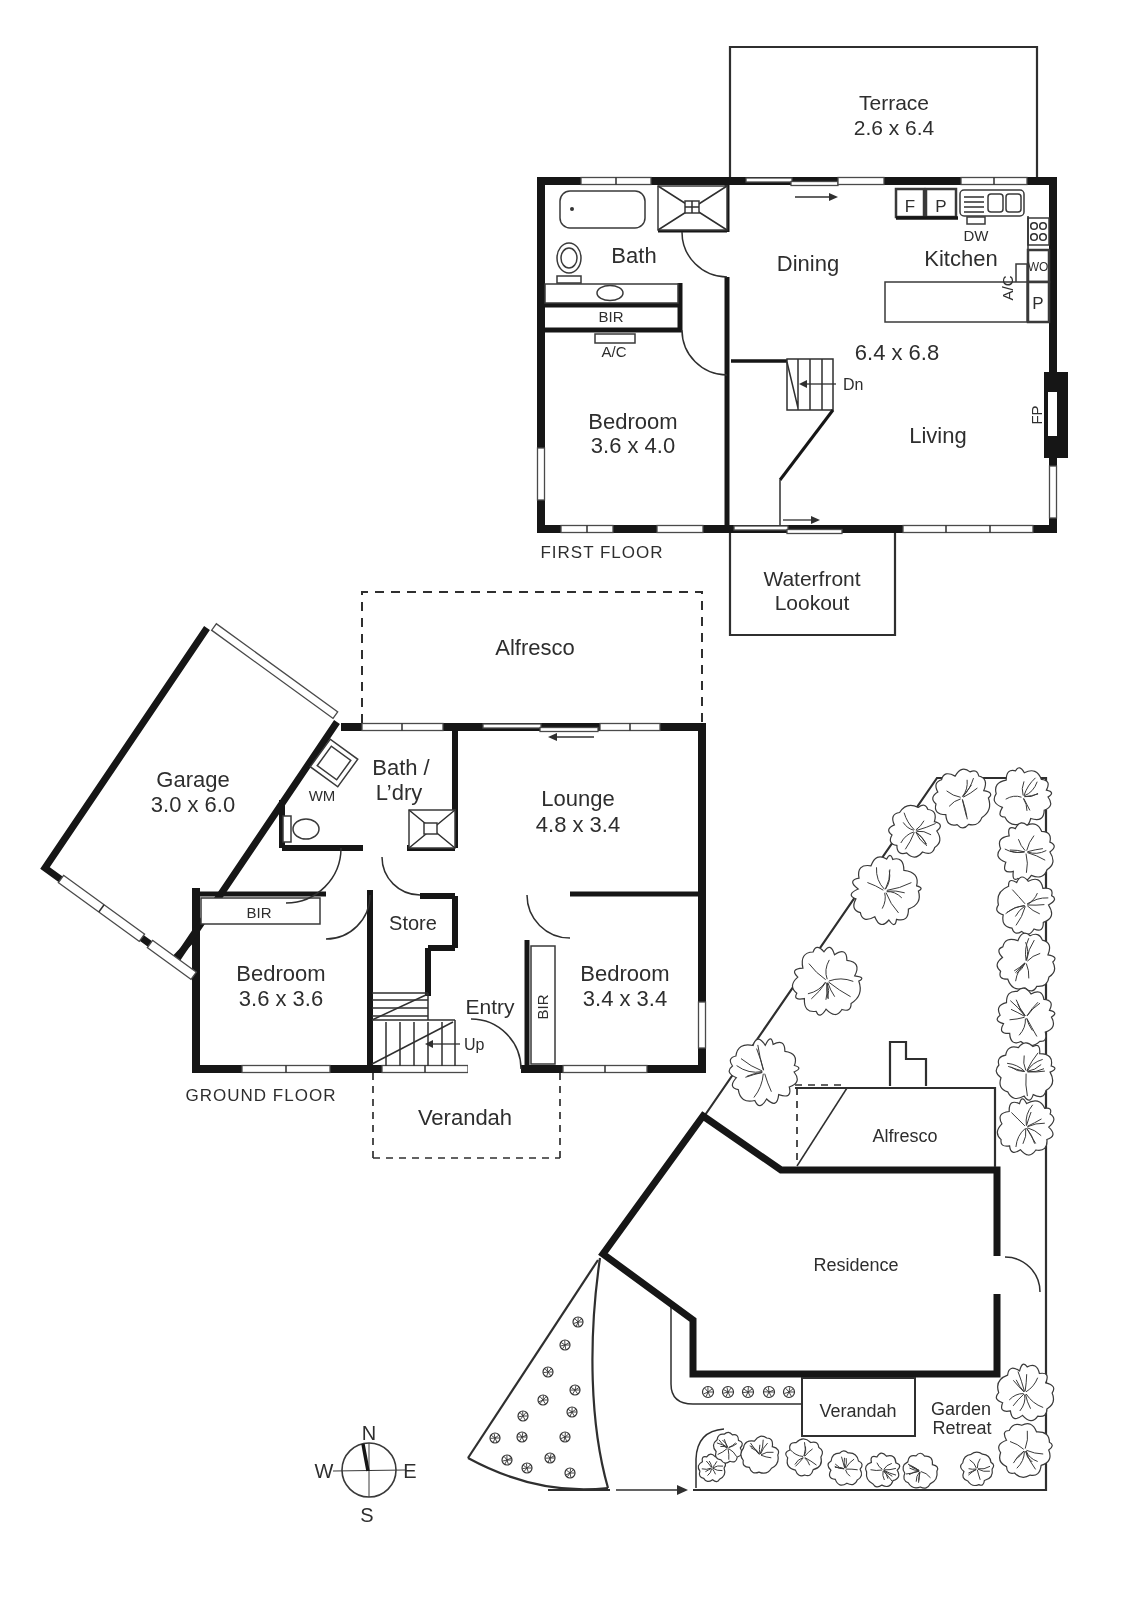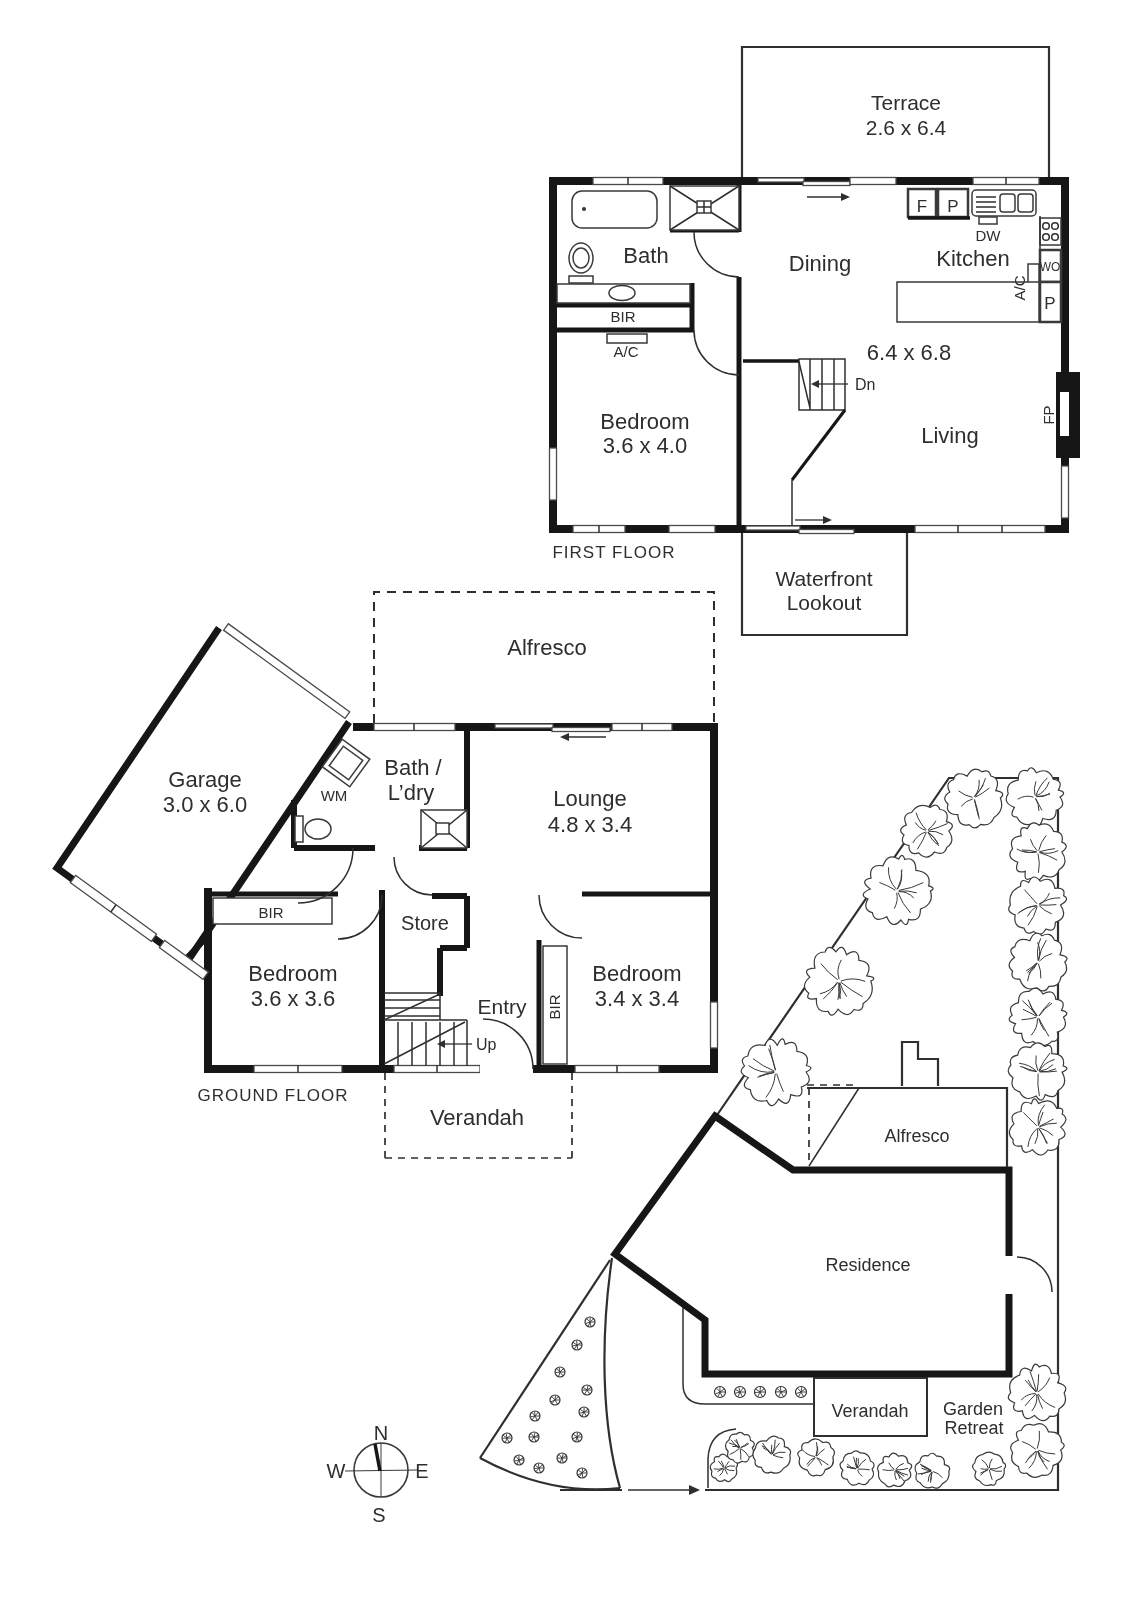--- a/index.html
+++ b/index.html
@@ -1,16 +1,16 @@
 <!DOCTYPE html>
 <html><head>
 <meta charset="utf-8">
 <style>
   html,body{margin:0;padding:0;background:#ffffff;}
-  .page{width:977px;height:1600px;position:relative;background:#fff;margin-left:12px;}
+  .page{width:977px;height:1600px;position:relative;background:#fff;}
   svg{display:block;}
   text{font-family:"Liberation Sans","DejaVu Sans",sans-serif;fill:#2e2e2e;}
   .t22{font-size:22px;text-anchor:middle;}
   .t21{font-size:21px;text-anchor:middle;}
   .t20{font-size:20px;text-anchor:middle;}
   .t18{font-size:18px;text-anchor:middle;}
   .t17{font-size:17px;text-anchor:middle;}
   .t16{font-size:16px;}
   .t15{font-size:15px;text-anchor:middle;}
   .t12{font-size:12px;text-anchor:middle;}

